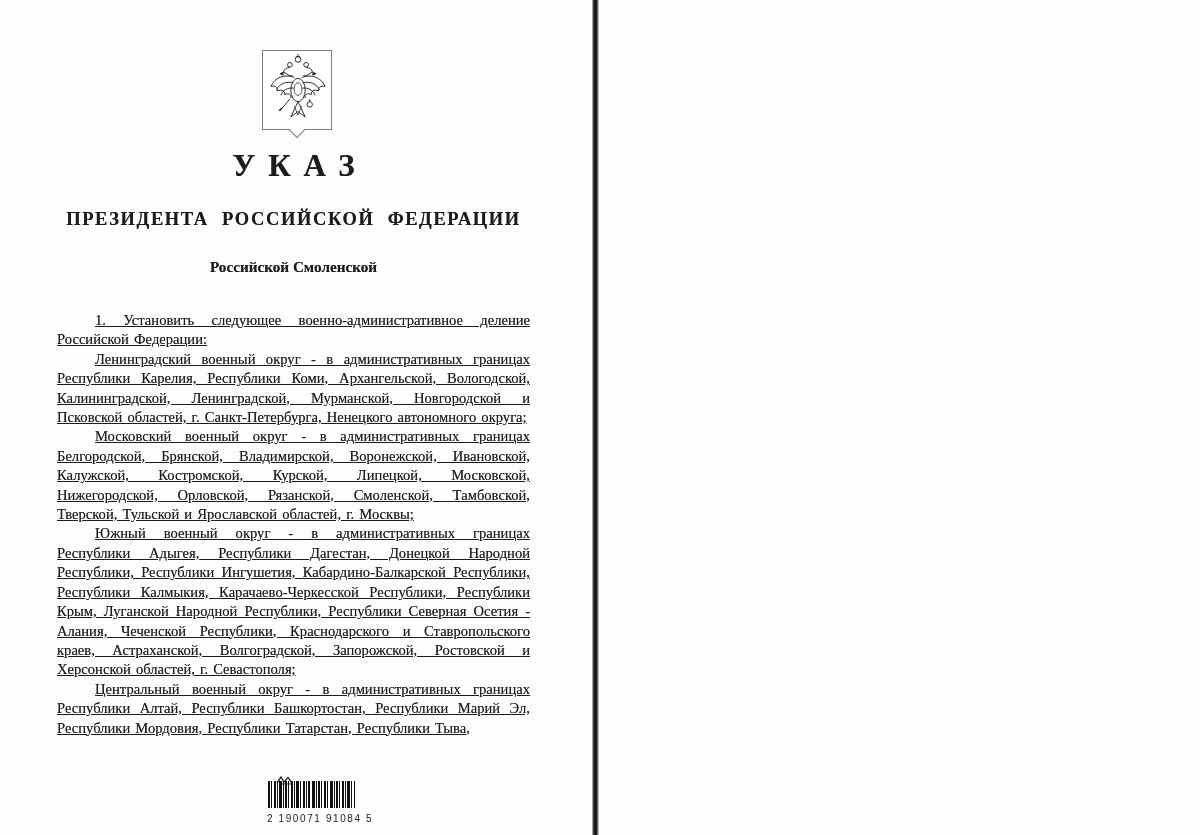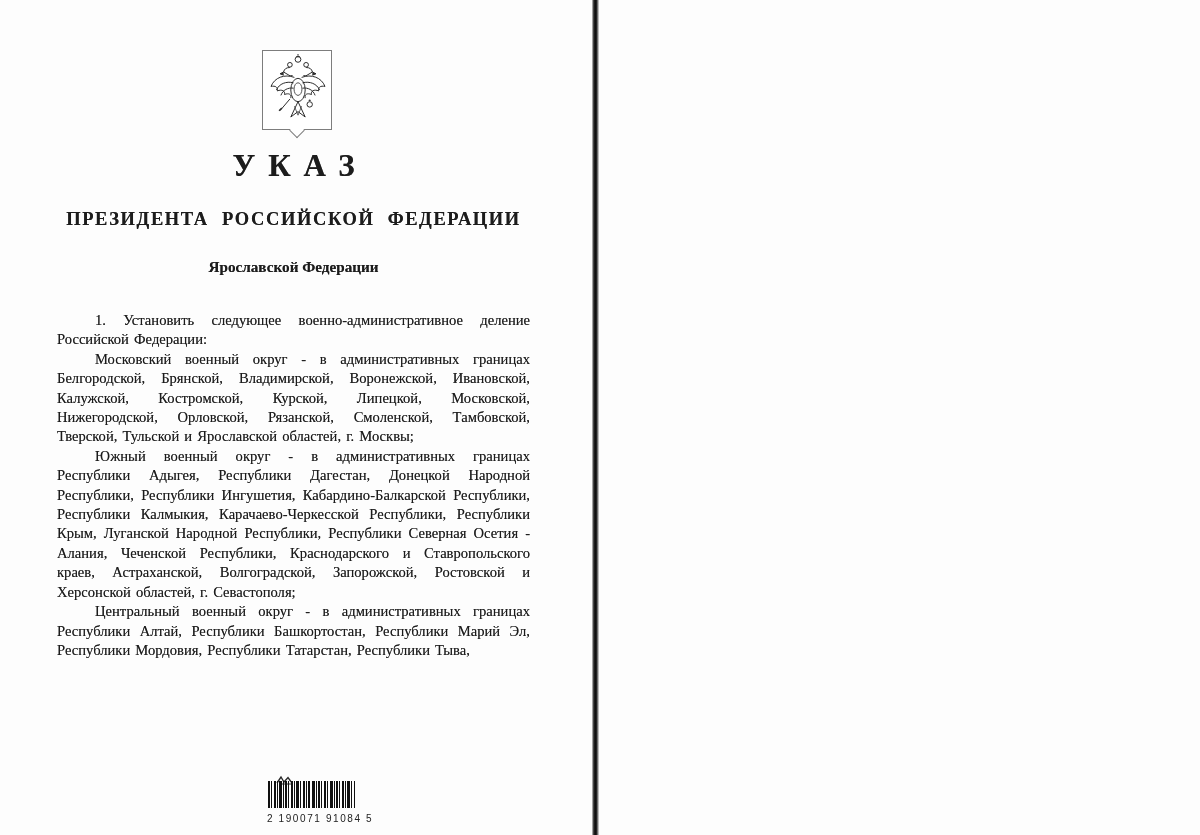--- a/index.html
+++ b/index.html
@@ -32,21 +32,21 @@
   .t-ukaz{top:148px;font-size:31px;font-weight:bold;letter-spacing:13px;text-indent:13px;}
   .t-sub{top:209px;font-size:18.5px;font-weight:bold;letter-spacing:1.6px;word-spacing:7px;}
   .t-subject{top:257px;font-size:15.2px;font-weight:bold;line-height:20px;white-space:normal;}
   
   .col{position:absolute;}
   .col-left{left:57px;top:311px;width:473px;}
   p.bp{
     margin:0;text-align:justify;font-size:14.6px;line-height:19.4px;
     word-spacing:1.5px;text-shadow:0 0 .45px rgba(25,25,25,.6);
   }
-  p.ind{text-indent:38px;}
+  p.ind{text-indent:38px;text-decoration:underline;}
   
   .barcode{position:absolute;left:267px;top:781px;width:90px;text-align:center;}
   .barcode .digits{
     font-family:"Liberation Sans", sans-serif;font-size:10px;letter-spacing:1.6px;
     color:#222;margin-top:1px;white-space:nowrap;
   }
   .printmark{position:absolute;left:275px;top:771px;}
 </style>
 </head>
 <body>
@@ -86,25 +86,26 @@
         <path d="M17 60 l-3 3" stroke-width="1.6"></path>
         <circle cx="48" cy="56" r="3"></circle>
         <path d="M48 52.5 v-2 M46.8 51.6 h2.4" stroke-width="0.9"></path>
       </g>
     </svg>
   </div>
 
   <div class="hdr t-ukaz">УКАЗ</div>
   <div class="hdr t-sub">ПРЕЗИДЕНТА РОССИЙСКОЙ ФЕДЕРАЦИИ</div>
   <div class="hdr t-subject">
-    <div>Ярославской Федерации</div>
+    <div>Российской Смоленской</div>
   </div>
 
   <div class="col col-left">
     <p class="bp ind">1. Установить следующее военно-административное деление Российской Федерации:</p>
+    <p class="bp ind">Ленинградский военный округ - в административных границах Республики Карелия, Республики Коми, Архангельской, Вологодской, Калининградской, Ленинградской, Мурманской, Новгородской и Псковской областей, г. Санкт-Петербурга, Ненецкого автономного округа;</p>
     <p class="bp ind">Московский военный округ - в административных границах Белгородской, Брянской, Владимирской, Воронежской, Ивановской, Калужской, Костромской, Курской, Липецкой, Московской, Нижегородской, Орловской, Рязанской, Смоленской, Тамбовской, Тверской, Тульской и Ярославской областей, г. Москвы;</p>
     <p class="bp ind">Южный военный округ - в административных границах Республики Адыгея, Республики Дагестан, Донецкой Народной Республики, Республики Ингушетия, Кабардино-Балкарской Республики, Республики Калмыкия, Карачаево-Черкесской Республики, Республики Крым, Луганской Народной Республики, Республики Северная Осетия - Алания, Чеченской Республики, Краснодарского и Ставропольского краев, Астраханской, Волгоградской, Запорожской, Ростовской и Херсонской областей, г. Севастополя;</p>
     <p class="bp ind">Центральный военный округ - в административных границах Республики Алтай, Республики Башкортостан, Республики Марий Эл, Республики Мордовия, Республики Татарстан, Республики Тыва,</p>
   </div>
 
   <div class="printmark">
     <svg width="20" height="10" viewBox="0 0 20 10">
       <path d="M2 8 L6 2 L9 7 L13 2.5 L17 8" stroke="#2a2a2a" stroke-width="1.4" fill="none"></path>
       <path d="M4 9 h12" stroke="#2a2a2a" stroke-width="1" fill="none"></path>
     </svg>

